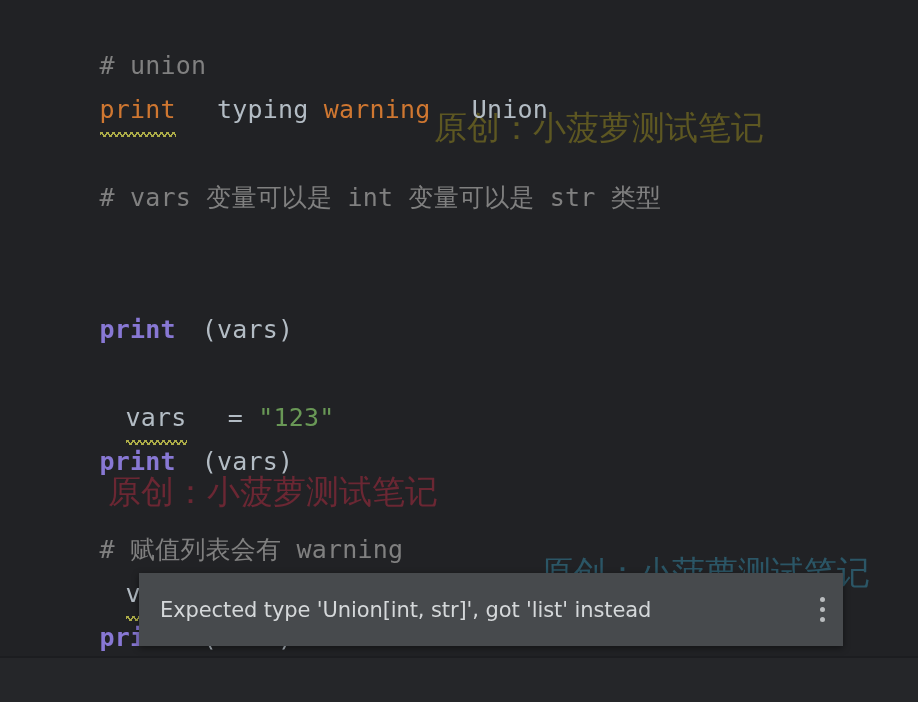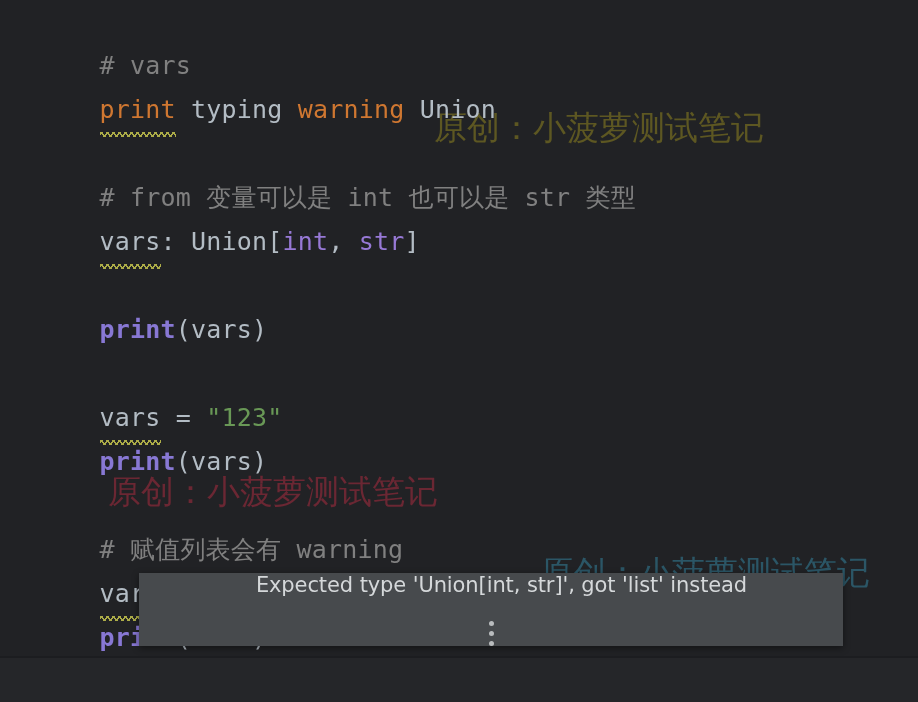--- a/index.html
+++ b/index.html
@@ -47,21 +47,21 @@
     font-family: "DejaVu Sans Mono", monospace;
     font-size: 25px;
     line-height: 44px;
     white-space: pre;
     letter-spacing: 0.2px;
     z-index: 4;
   }
 
   .tok-comment { color: #808080; }
   .tok-keyword { color: #cf7731; }
-  .tok-plain   { color: #b3bcc4; }
+  .tok-plain   { color: #b3bcc4; margin-left: 26px; }
   .tok-builtin { color: #9779d6; }
   .tok-number  { color: #5f99d0; }
   .tok-string  { color: #699856; }
   .tok-func    { color: #8878d4; font-weight: bold; }
 
   
   .squiggle {
     position: relative;
     display: inline-block;
   }
@@ -117,21 +117,20 @@
     position: absolute;
     left: 139px;
     top: 573px;
     width: 704px;
     height: 73px;
     background: #474a4d;
     box-shadow: 0 2px 7px rgba(0,0,0,0.45);
     z-index: 8;
     display: flex;
     align-items: center;
-    flex-direction: column;
   }
   #tooltip-text {
     font-family: "DejaVu Sans", sans-serif;
     font-size: 21px;
     color: #d5d8da;
     padding-left: 21px;
     white-space: nowrap;
     flex: 1 1 auto;
     letter-spacing: -0.1px;
   }
@@ -157,34 +156,31 @@
 
 <div id="screen">
 
   <div id="editor">
 
     <div class="watermark" id="wm-olive">原创：小菠萝测试笔记</div>
 
     <div class="watermark" id="wm-red">原创：小菠萝测试笔记</div>
 
     <div class="code-line" style="top:0px">
-      <span class="tok-comment"># vars</span>
+      <span class="tok-comment"># union</span>
     </div>
 
     <div class="code-line" style="top:44px">
       <span class="tok-keyword squiggle">print</span><span class="tok-plain"> typing </span><span class="tok-keyword">warning</span><span class="tok-plain"> Union</span>
     </div>
 
     <div class="code-line" style="top:132px">
-      <span class="tok-comment"># from 变量可以是 int 也可以是 str 类型</span>
-    </div>
-
-    <div class="code-line" style="top:176px">
-      <span class="tok-plain squiggle">vars</span><span class="tok-plain">: Union[</span><span class="tok-builtin">int</span><span class="tok-plain">, </span><span class="tok-builtin">str</span><span class="tok-plain">]</span>
-    </div>
+      <span class="tok-comment"># vars 变量可以是 int 变量可以是 str 类型</span>
+    </div>
+
 
 
     <div class="code-line" style="top:264px">
       <span class="tok-func">print</span><span class="tok-plain">(vars)</span>
     </div>
 
     <div class="code-line" style="top:352px">
       <span class="tok-plain squiggle">vars</span><span class="tok-plain"> = </span><span class="tok-string">"123"</span>
     </div>
 

